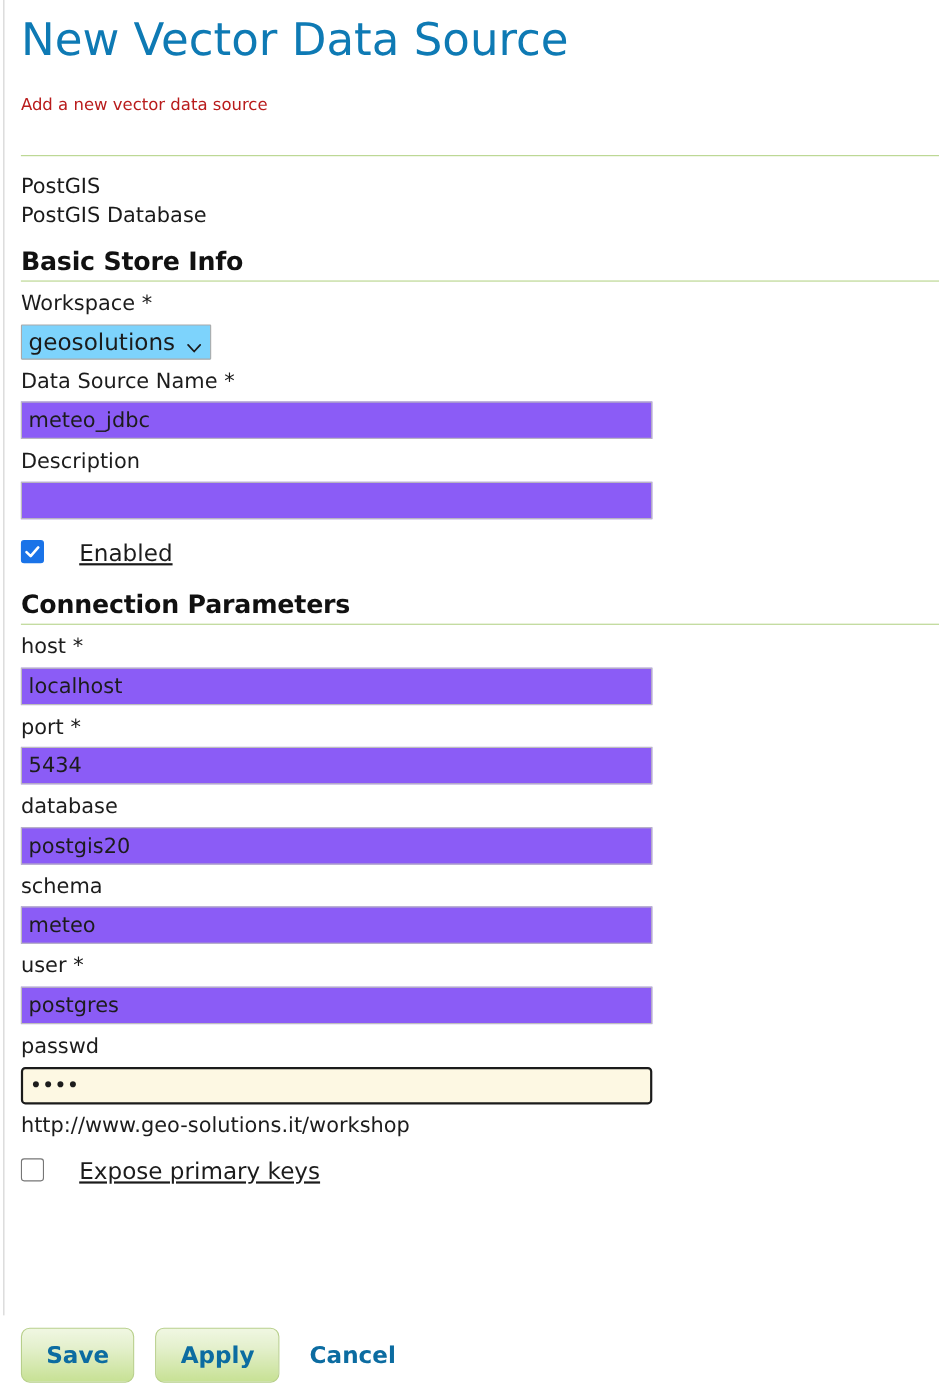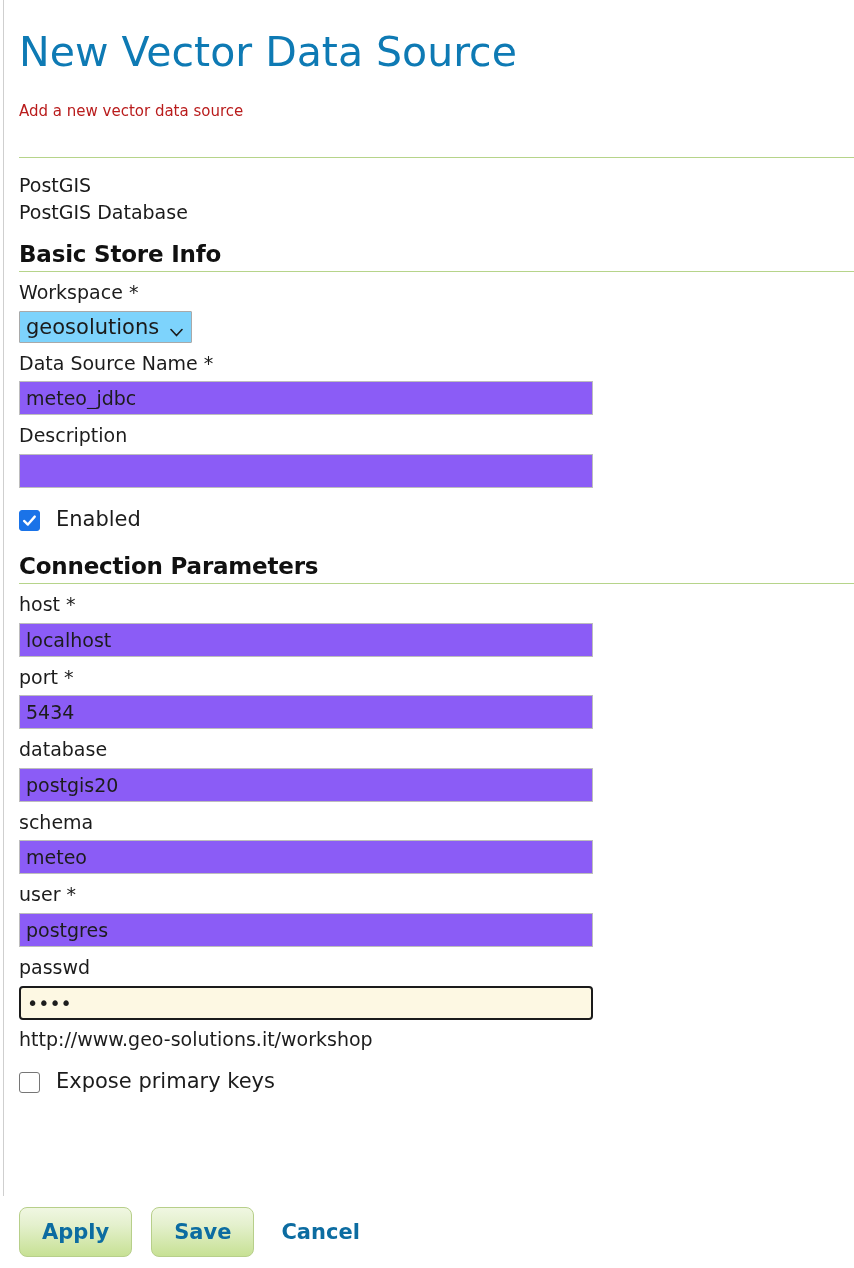--- a/index.html
+++ b/index.html
@@ -23,21 +23,21 @@
     left: 3px;
     top: 0;
     width: 1px;
     height: 1196px;
     background: #cfcfcf;
   }
 
   #page {
     position: absolute;
     left: 0;
-    top: 16px;
+    top: 0;
     width: 692px;
     padding: 0 0 0 19px;
   }
 
   
   .page-title {
     color: #0e7ab4;
     font-size: 41px;
     font-weight: normal;
     line-height: 1;
@@ -140,23 +140,24 @@
     top: 50%;
     transform: translateY(-55%);
     pointer-events: none;
     width: 13px;
     height: 9px;
   }
 
   
   .check-row {
     display: flex;
-    align-items: flex-end;
-    gap: 16px;
+    align-items: flex-start;
+    gap: 32px;
     padding-top: 19px;
+    text-decoration: underline;
   }
   .cb {
     width: 21px;
     height: 21px;
     flex: 0 0 auto;
     border-radius: 3px;
     position: relative;
   }
   .cb.on {
     background: #1a73e8;
@@ -320,16 +321,16 @@
   <div class="check-row">
     <span class="cb off">
       
     </span>
     <span class="cb-label">Expose primary keys</span>
   </div>
 
 </div>
 
 <div id="button-bar">
+  <button class="btn">Save</button>
   <button class="btn">Apply</button>
-  <button class="btn">Save</button>
   <a class="link-btn" href="#">Cancel</a>
 </div>
 
 </body></html>

